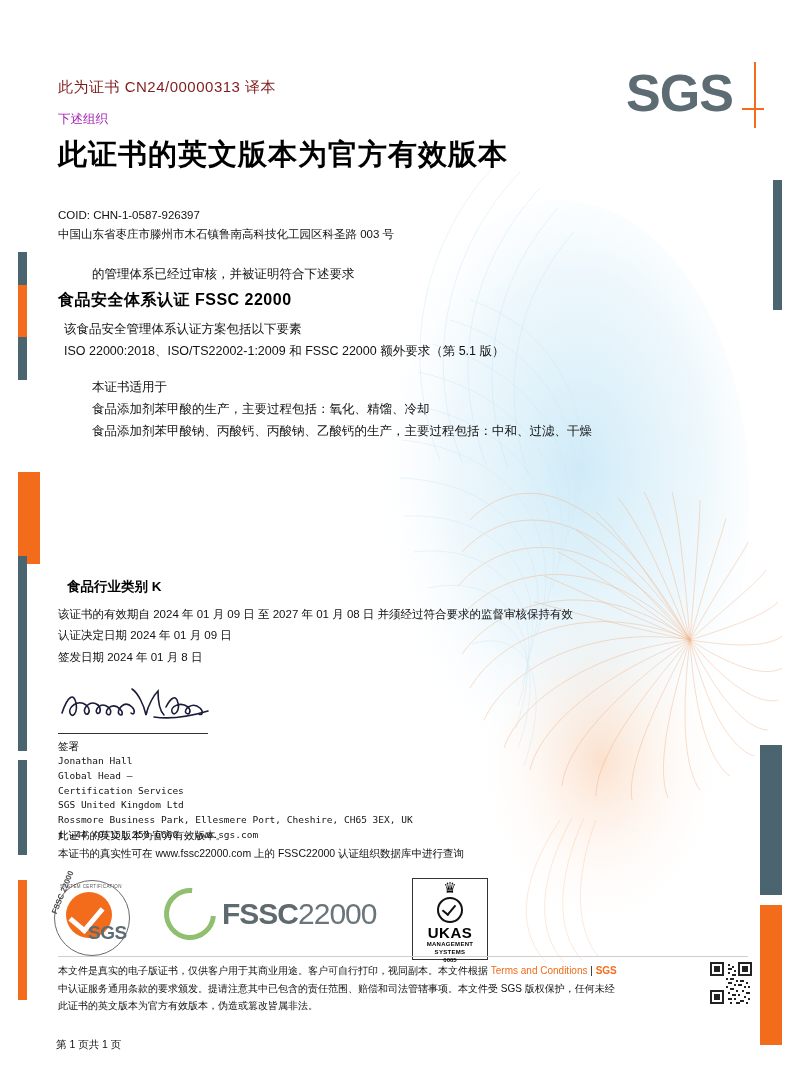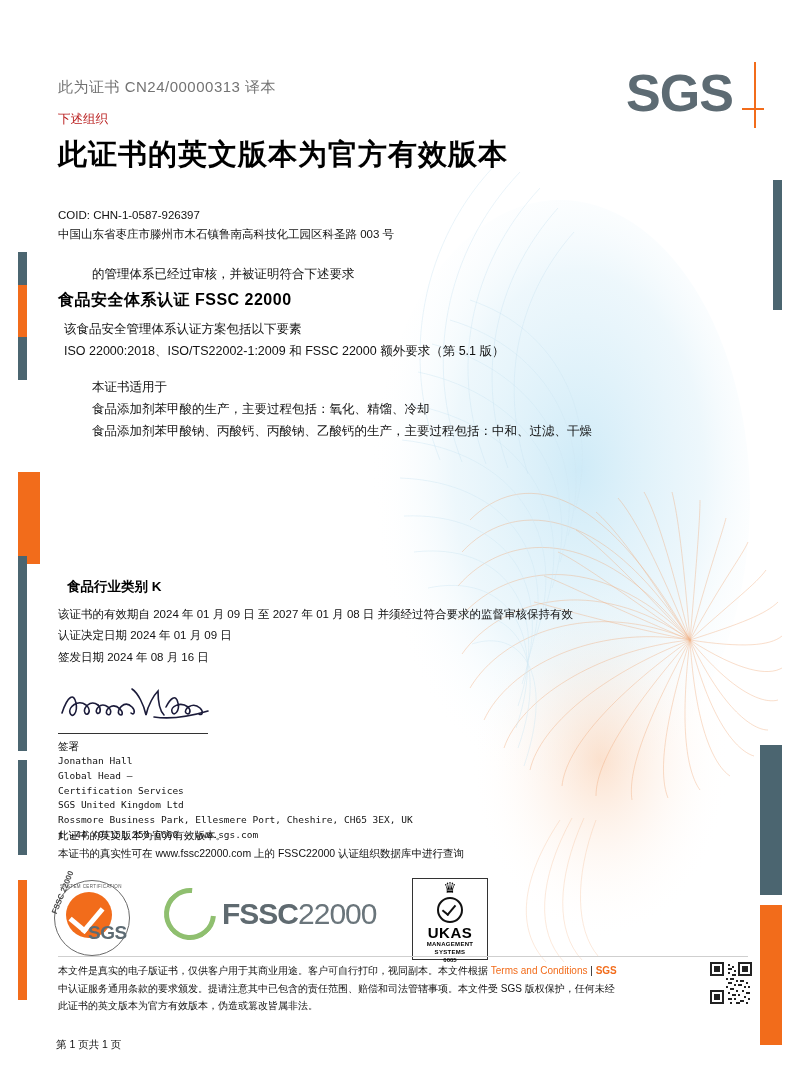--- a/index.html
+++ b/index.html
@@ -79,27 +79,27 @@
   
   .content {
     position: absolute;
     left: 58px;
     top: 78px;
     width: 700px;
   }
   .line-translation {
     font-family: "Liberation Sans", sans-serif;
     font-size: 15px;
-    color: #737373;
+    color: #7f1d1d;
     margin-bottom: 14px;
     letter-spacing: 0.5px;
   }
   .line-small {
     font-size: 12.5px;
-    color: #b91c1c;
+    color: #a21caf;
     margin-bottom: 6px;
   }
   .company-name {
     font-size: 29px;
     font-weight: bold;
     color: #000;
     letter-spacing: 1px;
     margin: 8px 0 34px 0;
     line-height: 1.25;
   }
@@ -488,21 +488,21 @@
 
     <div class="para block-gap">本证书适用于</div>
     <div class="para">食品添加剂苯甲酸的生产，主要过程包括：氧化、精馏、冷却</div>
     <div class="para">食品添加剂苯甲酸钠、丙酸钙、丙酸钠、乙酸钙的生产，主要过程包括：中和、过滤、干燥</div>
   </div>
 
   <div class="category">
     <div class="category-title">食品行业类别 K</div>
     <div class="para-sm">该证书的有效期自 2024 年 01 月 09 日 至 2027 年 01 月 08 日 并须经过符合要求的监督审核保持有效</div>
     <div class="para-sm">认证决定日期 2024 年 01 月 09 日</div>
-    <div class="para-sm">签发日期 2024 年 08 月 16 日</div>
+    <div class="para-sm">签发日期 2024 年 01 月 8 日</div>
   </div>
 
   <div class="signature-area">
     <svg class="sig-img" viewBox="0 0 160 44">
       <g fill="none" stroke="#1b1b3a" stroke-width="1.6" stroke-linecap="round">
         <path d="M4 30 C 10 12, 16 10, 18 20 C 20 30, 14 36, 12 30 C 10 24, 20 16, 28 22 C 34 27, 30 34, 27 30 C 24 26, 32 16, 40 22"></path>
         <path d="M40 22 C 44 26, 42 32, 39 30 C 36 28, 42 18, 50 24 C 55 28, 52 34, 49 31 C 46 28, 54 18, 62 26"></path>
         <path d="M62 26 C 66 30, 64 34, 61 31 C 58 28, 66 16, 74 24 C 78 28, 76 33, 73 30"></path>
         <path d="M74 6 C 80 10, 86 22, 88 32 C 90 22, 96 12, 100 8 C 100 18, 102 28, 106 32"></path>
         <path d="M108 24 C 112 16, 118 10, 120 20 C 122 28, 116 34, 114 29 C 112 24, 122 18, 130 24"></path>

